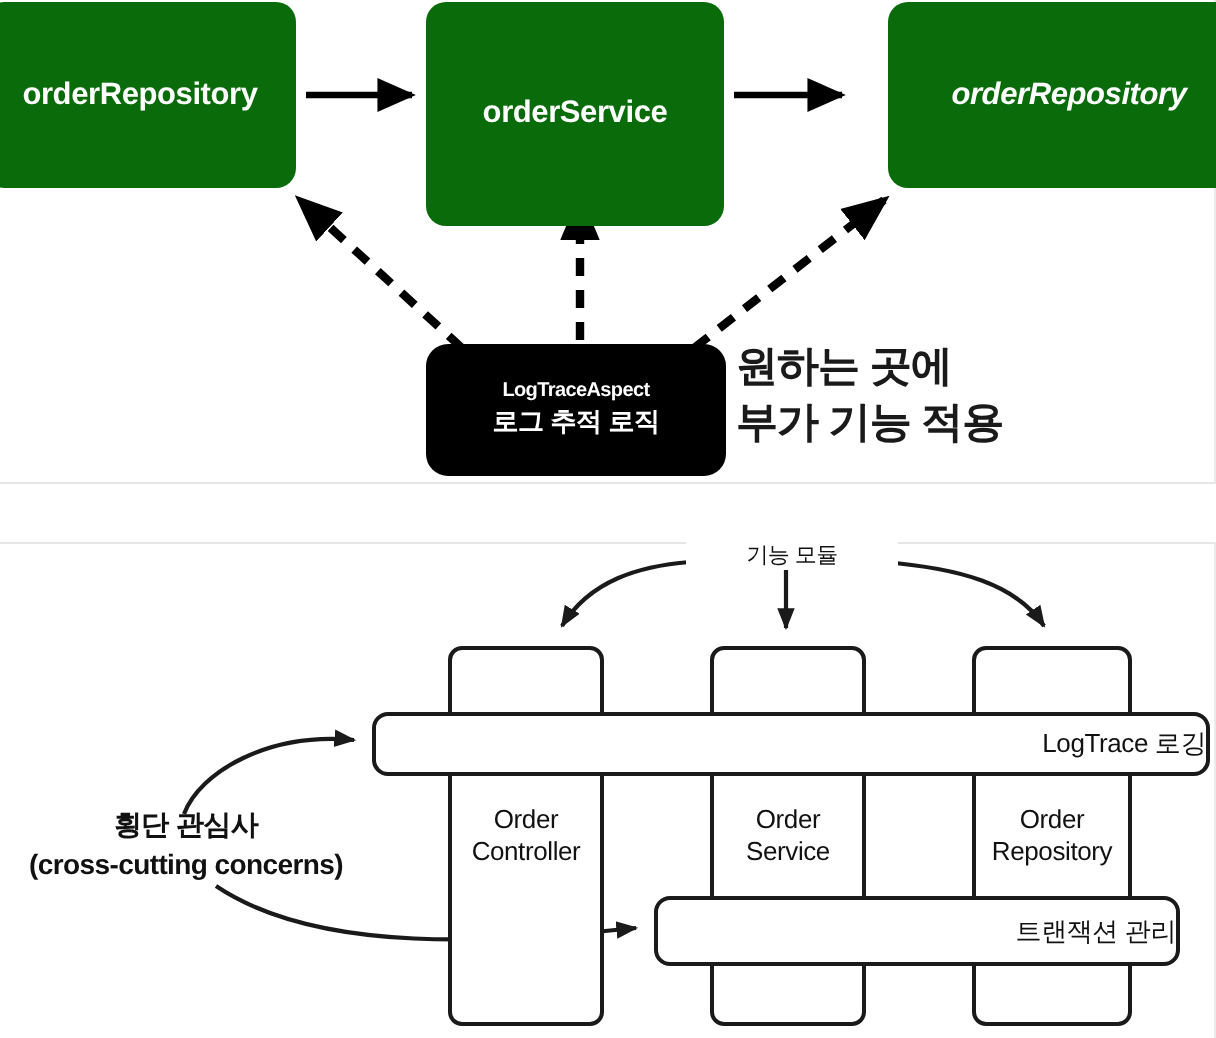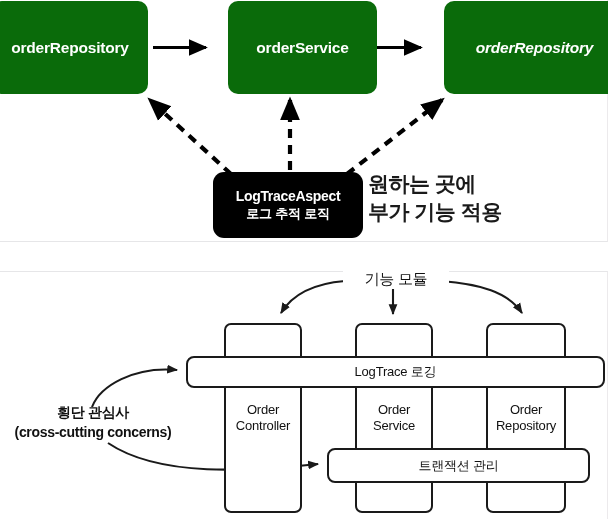--- a/index.html
+++ b/index.html
@@ -58,38 +58,38 @@
     color: #ffffff;
     display: flex;
     align-items: center;
     justify-content: center;
     font-size: 15.5px;
     font-weight: 700;
     letter-spacing: -0.2px;
     box-sizing: border-box;
   }
   #gbox-controller { left: -8px;  top: 1px; width: 156px; height: 93px; }
-  #gbox-service    { left: 228px; top: 1px; width: 149px; height: 93px; }
+  #gbox-service    { left: 213px; top: 1px; width: 149px; height: 112px; }
   #gbox-repository { left: 444px; top: 1px; width: 181px; height: 93px; font-style: italic; }
 
   #aspect-box {
     position: absolute;
     left: 213px; top: 172px;
     width: 150px; height: 66px;
     background: #000000;
     border-radius: 11px;
     color: #ffffff;
     display: flex;
     flex-direction: column;
     align-items: center;
     justify-content: center;
     box-sizing: border-box;
   }
   #aspect-title {
-    font-size: 14px;
+    font-size: 10px;
     font-weight: 700;
     line-height: 1.15;
     letter-spacing: -0.3px;
   }
   #aspect-sub {
     font-size: 13px;
     font-weight: 700;
     line-height: 1.3;
     margin-top: 2px;
     letter-spacing: -0.2px;
@@ -133,39 +133,39 @@
   #col-label-2 { left: 343px; top: 402px; width: 102px; }
   #col-label-3 { left: 468px; top: 402px; width: 116px; }
 
   .hbar {
     position: absolute;
     border: 2px solid #1a1a1a;
     border-radius: 8px;
     background: #ffffff;
     display: flex;
     align-items: center;
-    justify-content: center;
+    justify-content: flex-end;
     font-size: 13px;
     font-weight: 500;
     color: #111111;
     letter-spacing: -0.2px;
     box-sizing: border-box;
   }
   #bar-logtrace   { left: 186px; top: 356px; width: 419px; height: 32px; }
   #bar-transaction{ left: 327px; top: 448px; width: 263px; height: 35px; }
 
   .free-label {
     position: absolute;
     color: #111111;
     letter-spacing: -0.3px;
   }
   #label-feature {
     left: 343px; top: 270px; width: 100px;
     text-align: center;
-    font-size: 15px;
+    font-size: 11px;
     font-weight: 500;
     background: #ffffff;
     padding: 0 3px;
   }
   #label-cross {
     left: 0px; top: 402px; width: 186px;
     text-align: center;
     font-size: 14px;
     font-weight: 700;
     line-height: 1.45;

